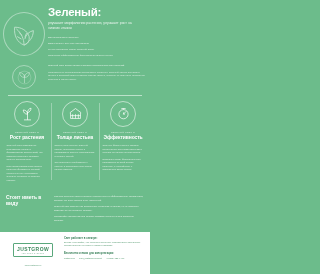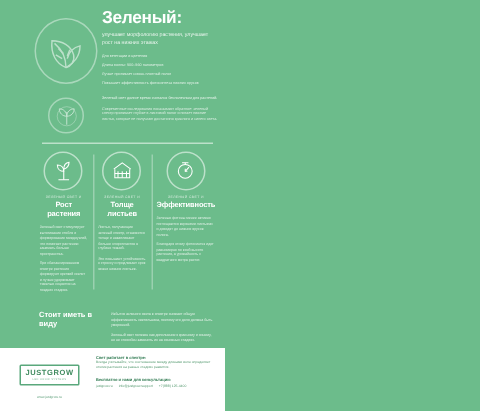--- a/index.html
+++ b/index.html
@@ -4,21 +4,21 @@
 <style>
   * { margin:0; padding:0; box-sizing:border-box; }
   html,body { width:150px; height:274px; }
   body {
     font-family:"Liberation Sans", sans-serif;
     background:#6cbc8b;
     color:#ffffff;
     overflow:hidden;
     position:relative;
   }
-  .poster { width:150px; height:274px; position:relative; background:#6cbc8b;padding-left:20px; }
+  .poster { width:150px; height:274px; position:relative; background:#6cbc8b; }
 
   
   .hero { position:relative; height:66px; padding:7px 5px 0 0; }
   .hero-emblem {
     position:absolute; left:3px; top:12px; width:42px; height:44px;
     border:0.7px solid rgba(255,255,255,0.42); border-radius:50%;
     display:flex; align-items:center; justify-content:center;
   }
   .hero-emblem svg { width:34px; height:34px; opacity:.55; }
   .hero-text { margin-left:48px; }

